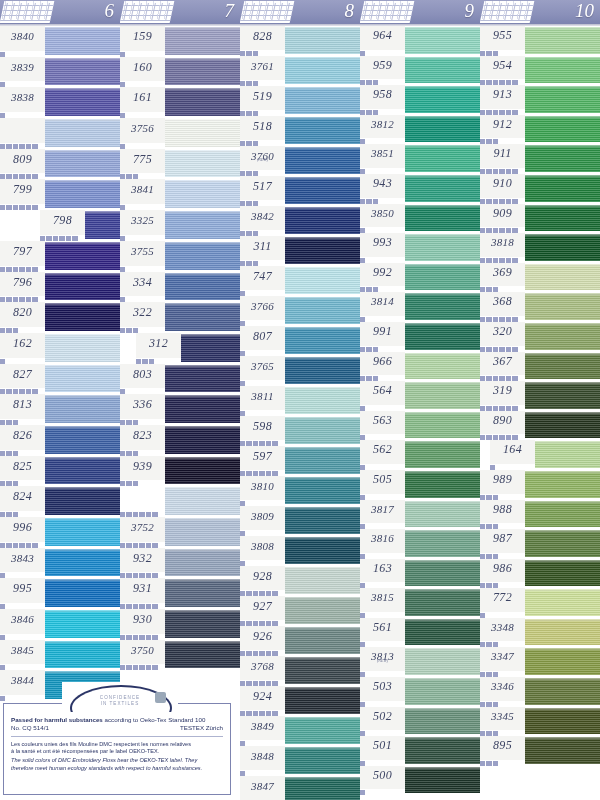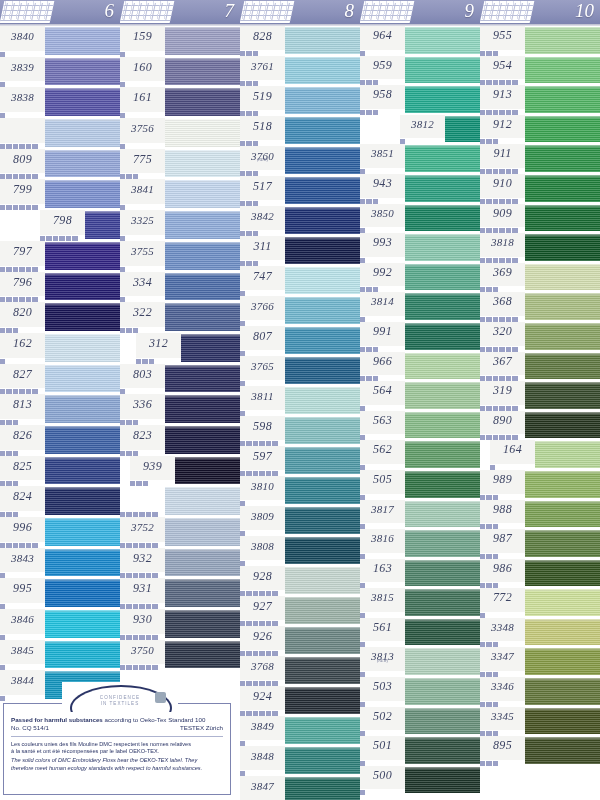--- a/index.html
+++ b/index.html
@@ -786,21 +786,21 @@
               <div class="shade-cell"></div>
               <div class="shade-cell"></div>
               <div class="shade-cell"></div>
               <div class="shade-cell"></div>
             </div>
           </div>
           <div class="swatch-cell">
             <div class="swatch" style="background: rgb(26, 26, 64);"></div>
           </div>
         </div>
-        <div class="row" style="height: 30.7px; margin-left: 10px;">
+        <div class="row" style="height: 30.7px;">
           <div class="label-cell" style="width: 45px; flex-basis: 45px;">
             <div class="dmc-num" style="font-size: 12px; line-height: 20.7px;">939</div>
             <div class="shade-bar">
               <div class="shade-cell on"></div>
               <div class="shade-cell on"></div>
               <div class="shade-cell on"></div>
               <div class="shade-cell"></div>
               <div class="shade-cell"></div>
               <div class="shade-cell"></div>
               <div class="shade-cell"></div>
@@ -1416,21 +1416,21 @@
               <div class="shade-cell"></div>
               <div class="shade-cell"></div>
               <div class="shade-cell"></div>
               <div class="shade-cell"></div>
             </div>
           </div>
           <div class="swatch-cell">
             <div class="swatch" style="background: rgb(34, 171, 144);"></div>
           </div>
         </div>
-        <div class="row" style="height: 29.6px; margin-left: 40px;">
+        <div class="row" style="height: 29.6px;">
           <div class="label-cell" style="width: 45px; flex-basis: 45px;">
             <div class="dmc-num" style="font-size: 11px; line-height: 19.6px;">3812</div>
             <div class="shade-bar">
               <div class="shade-cell on"></div>
               <div class="shade-cell"></div>
               <div class="shade-cell"></div>
               <div class="shade-cell"></div>
               <div class="shade-cell"></div>
               <div class="shade-cell"></div>
               <div class="shade-cell"></div>

